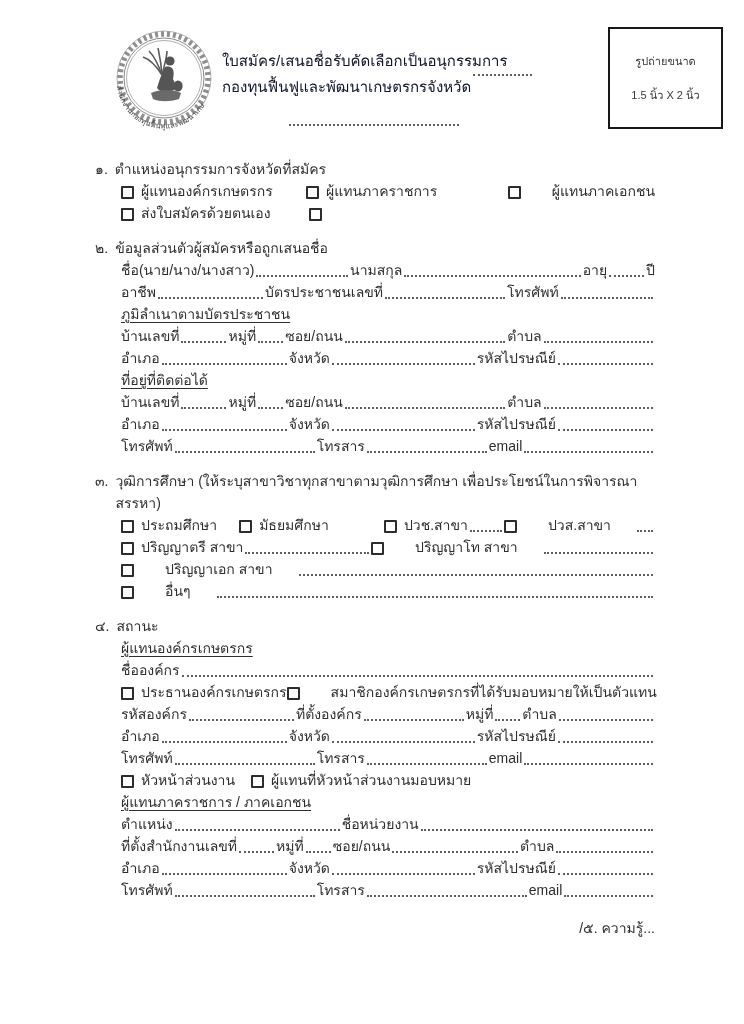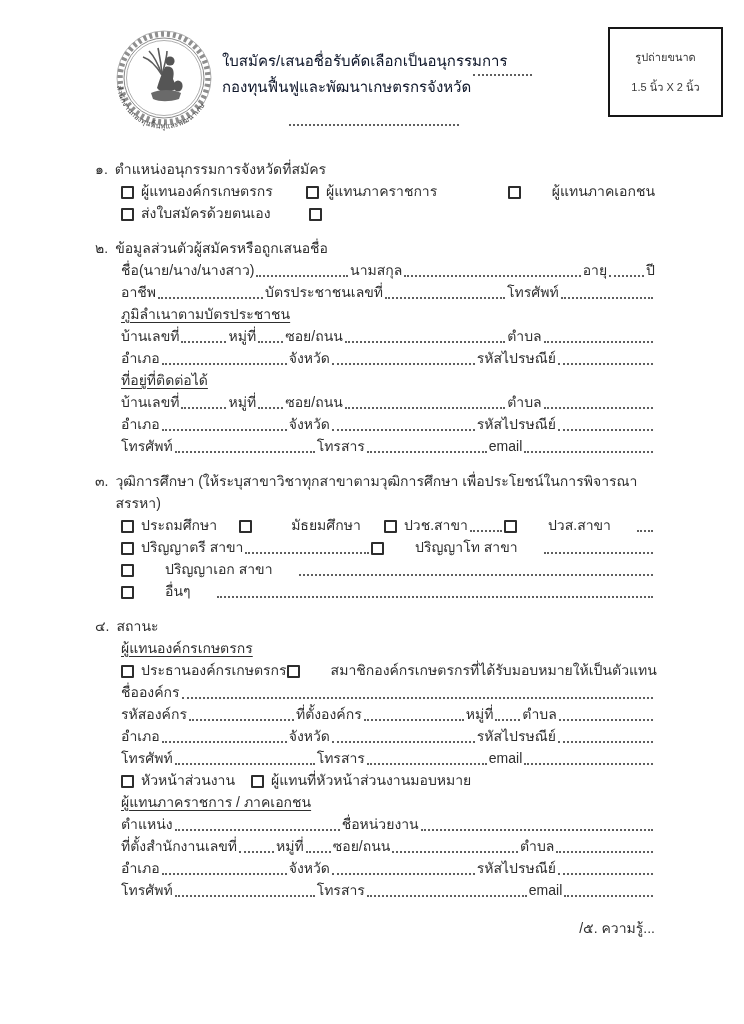--- a/index.html
+++ b/index.html
@@ -8,21 +8,21 @@
   .page {
     position: relative; width: 744px; height: 1024px; margin: 0 auto;
     background: #fff; overflow: hidden; font-size: 14px;
   }
   
   .header { position: relative; height: 152px; }
   .logo { position: absolute; left: 114px; top: 30px; width: 100px; height: 104px; }
   .titles { position: absolute; left: 222px; top: 48px; font-size: 15px; line-height: 26px; color: #0f172a; }
   .title-row { display: flex; width: 312px; }
   .photo-box {
-    position: absolute; left: 608px; top: 27px; width: 115px; height: 90px;
+    position: absolute; left: 608px; top: 27px; width: 115px; height: 102px;
     border: 2.5px solid #171717; display: flex; flex-direction: column;
     align-items: center; justify-content: space-evenly; font-size: 11px; color: #3a3a3a;
     padding: 6px 2px; text-align: left;
   }
   .center-dots { position: absolute; left: 287px; top: 124px; width: 170px; }
   
   .form-body { padding: 6px 89px 0 95px; }
   .sec { margin-bottom: 13px; }
   .sec-head { display: flex; align-items: baseline; line-height: 22px; }
   .num { margin-right: 7px; white-space: nowrap; }
@@ -41,21 +41,21 @@
   .w25 { width: 25px; } .w35 { width: 35px; } .w45 { width: 45px; }
   .w100 { width: 100px; } .w105 { width: 105px; } .w120 { width: 120px; } .w125 { width: 125px; }
   .w140 { width: 140px; } .w160 { width: 160px; } .w165 { width: 165px; }
   .cb {
     display: inline-block; width: 13px; height: 13px; border: 2px solid #2d2d2d;
     border-radius: 1px; margin: 0 7px 3px 0; flex: none; background: #fff;
   }
   .opt { display: flex; align-items: flex-end; }
   .opt .lbl { line-height: 21px; }
   .ow188 { width: 188px; } .ow177 { width: 205px; } .ow124 { width: 124px; }
-  .ow131 { width: 131px; gap: 32px; } .ow146 { width: 146px; padding-left: 20px; } .ow250 { width: 250px; align-items: flex-end; }
+  .ow131 { width: 131px; } .ow146 { width: 146px; padding-left: 20px; } .ow250 { width: 250px; align-items: flex-end; }
   .ow199 { width: 199px; } .ow130 { width: 130px; }
   .grow { flex: 1; gap: 24px; }
   .footer { margin-top: 16px; text-align: right; line-height: 22px; }
 </style>
 </head>
 <body>
 
 <div class="page">
 
   <div class="header">
@@ -269,32 +269,32 @@
     <div class="sec">
       <div class="sec-head">
         <span class="num">๔.</span>
         <span>สถานะ</span>
       </div>
       <div class="indent">
         <div class="row">
           <span class="uhead">ผู้แทนองค์กรเกษตรกร</span>
         </div>
         <div class="row">
+          <span class="lbl">ชื่อองค์กร</span>
+          <span class="dots f1"></span>
+        </div>
+        <div class="row">
           <span class="opt ow199">
             <span class="cb"></span>
             <span class="lbl">ประธานองค์กรเกษตรกร</span>
           </span>
           <span class="opt grow">
             <span class="cb"></span>
             <span class="lbl">สมาชิกองค์กรเกษตรกรที่ได้รับมอบหมายให้เป็นตัวแทน</span>
           </span>
-        </div>
-        <div class="row">
-          <span class="lbl">ชื่อองค์กร</span>
-          <span class="dots f1"></span>
         </div>
         <div class="row">
           <span class="lbl">รหัสองค์กร</span>
           <span class="dots w105"></span>
           <span class="lbl">ที่ตั้งองค์กร</span>
           <span class="dots w100"></span>
           <span class="lbl">หมู่ที่</span>
           <span class="dots w25"></span>
           <span class="lbl">ตำบล</span>
           <span class="dots f1"></span>

